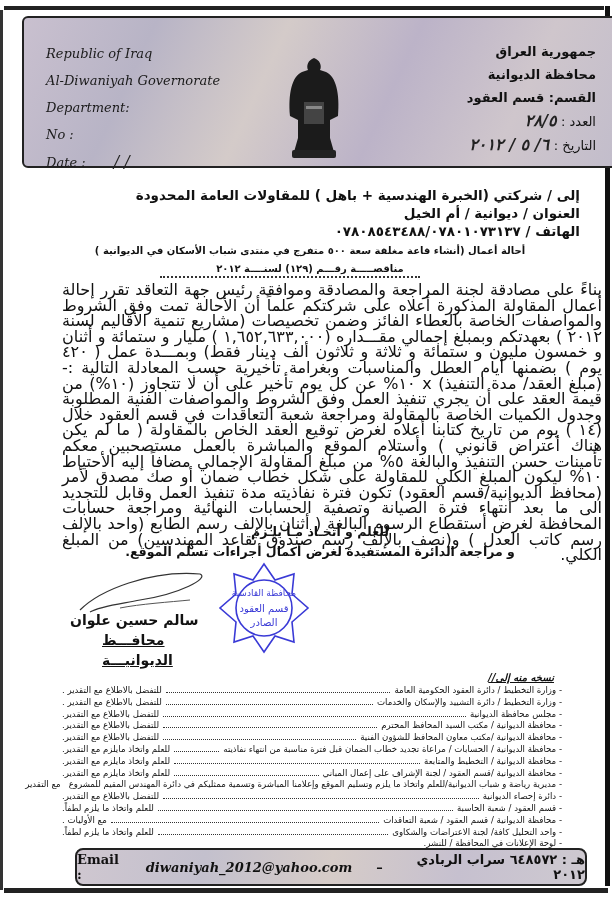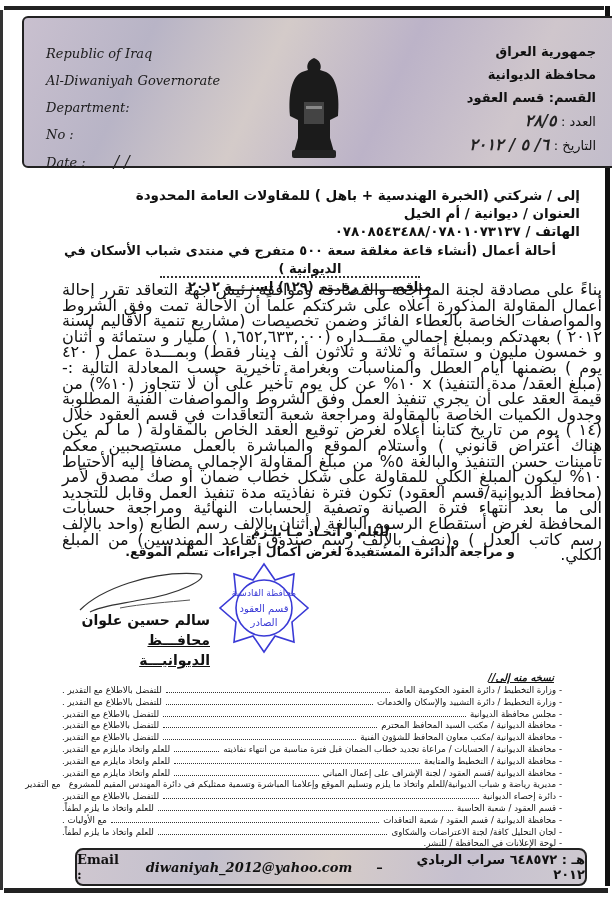--- a/index.html
+++ b/index.html
@@ -9,27 +9,27 @@
   .frame-left { position:absolute; left:0; top:10px; width:3px; height:880px; background:#333; }
   .frame-bottom { position:absolute; left:4px; top:888px; width:604px; height:5px; background:#222; }
   .header-box { position:absolute; left:22px; top:16px; width:580px; height:148px; border:2px solid #222; border-radius:6px;
      background:linear-gradient(115deg,#c9c0cf 0%,#b8b4c6 20%,#d4cbc9 40%,#bcb3c8 60%,#cfc6cc 80%,#c1bccb 100%);padding-left:20px; }
   .en-lines { position:absolute; left:22px; top:22px; font-family:"DejaVu Serif", serif; font-style:italic; font-size:13px; line-height:27px; color:#1a1a1a; }
   .ar-lines { position:absolute; right:28px; top:22px; direction:rtl; text-align:right; font-weight:bold; font-size:13px; line-height:23px; color:#111; }
   .eagle { position:absolute; left:262px; top:36px; width:56px; height:108px; }
   .hw { font-family:"DejaVu Serif", serif; font-style:italic; font-size:16px; color:#222;margin-top:36px; }
   .center { position:absolute; left:40px; width:540px; text-align:center; direction:rtl; }
   .recipient { top:186px; font-weight:bold; font-size:13.5px; line-height:18px;text-align:right; }
-  .subj { top:242px; font-weight:bold; font-size:13px; line-height:18px; }
+  .subj { top:242px; font-weight:bold; font-size:10px; line-height:18px; }
   .dots { position:absolute; left:160px; top:276px; width:260px; border-top:2px dotted #333; }
   .body-text { position:absolute; left:62px; top:282px; width:540px; direction:rtl; text-align:justify; text-align-last:right; font-size:16px; line-height:15.6px; }
   .closing { position:absolute; left:120px; top:522px; width:400px; text-align:center; direction:rtl; font-weight:bold; font-size:12.5px; line-height:20px; }
   .stamp { position:absolute; left:218px; top:562px; width:92px; height:92px; }
   .sign-scribble { position:absolute; left:60px; top:560px; width:150px; height:60px; }
-  .signer { position:absolute; left:70px; top:610px; width:140px; text-align:right; direction:rtl; font-weight:bold; font-size:14px; line-height:20px; }
+  .signer { position:absolute; left:70px; top:610px; width:140px; text-align:left; direction:rtl; font-weight:bold; font-size:14px; line-height:20px; }
   .signer .title { text-decoration:underline;margin-left:32px; }
   .cc-head { position:absolute; right:58px; top:672px; direction:rtl; font-weight:bold; font-size:10px; text-decoration:underline; font-style:italic; }
   .cc-list { position:absolute; left:62px; top:685px; width:500px; direction:rtl; font-size:8.6px; line-height:11.8px; }
   .cc-row { display:flex; flex-direction:row; white-space:nowrap; }
   .cc-to { flex:0 0 auto; }
   .cc-fill { flex:1 1 auto; overflow:hidden; border-bottom:1.5px dotted #333; height:7px; margin:0 4px; }
   .cc-action { flex:0 0 auto; }
   .footer-box { position:absolute; left:75px; top:848px; width:508px; height:34px; border:2px solid #222; border-radius:8px;
      background:linear-gradient(100deg,#cfc7d0 0%,#c3c0cd 25%,#d6ccc8 50%,#c6c0cf 75%,#cec9d0 100%);
      display:flex; align-items:center; justify-content:center; gap:24px; font-size:13px; }
@@ -173,21 +173,21 @@
       <span class="cc-to">- قسم العقود / شعبة الحاسبة</span>
       <span class="cc-fill"></span>
       <span class="cc-action">للعلم واتخاذ ما يلزم لطفاً.</span>
     </div>
     <div class="cc-row">
       <span class="cc-to">- محافظة الديوانية / قسم العقود / شعبة التعاقدات</span>
       <span class="cc-fill"></span>
       <span class="cc-action">مع الأوليات .</span>
     </div>
     <div class="cc-row">
-      <span class="cc-to">- لجان التحليل كافة/ لجنة الاعتراضات والشكاوى</span>
+      <span class="cc-to">- واحد التحليل كافة/ لجنة الاعتراضات والشكاوى</span>
       <span class="cc-fill"></span>
       <span class="cc-action">للعلم واتخاذ ما يلزم لطفاً.</span>
     </div>
     <div class="cc-row">
       <span class="cc-to">- لوحة الإعلانات في المحافظة / للنشر.</span>
       <span class="cc-action"></span>
     </div>
   </div>
 
 <div class="footer-box">

